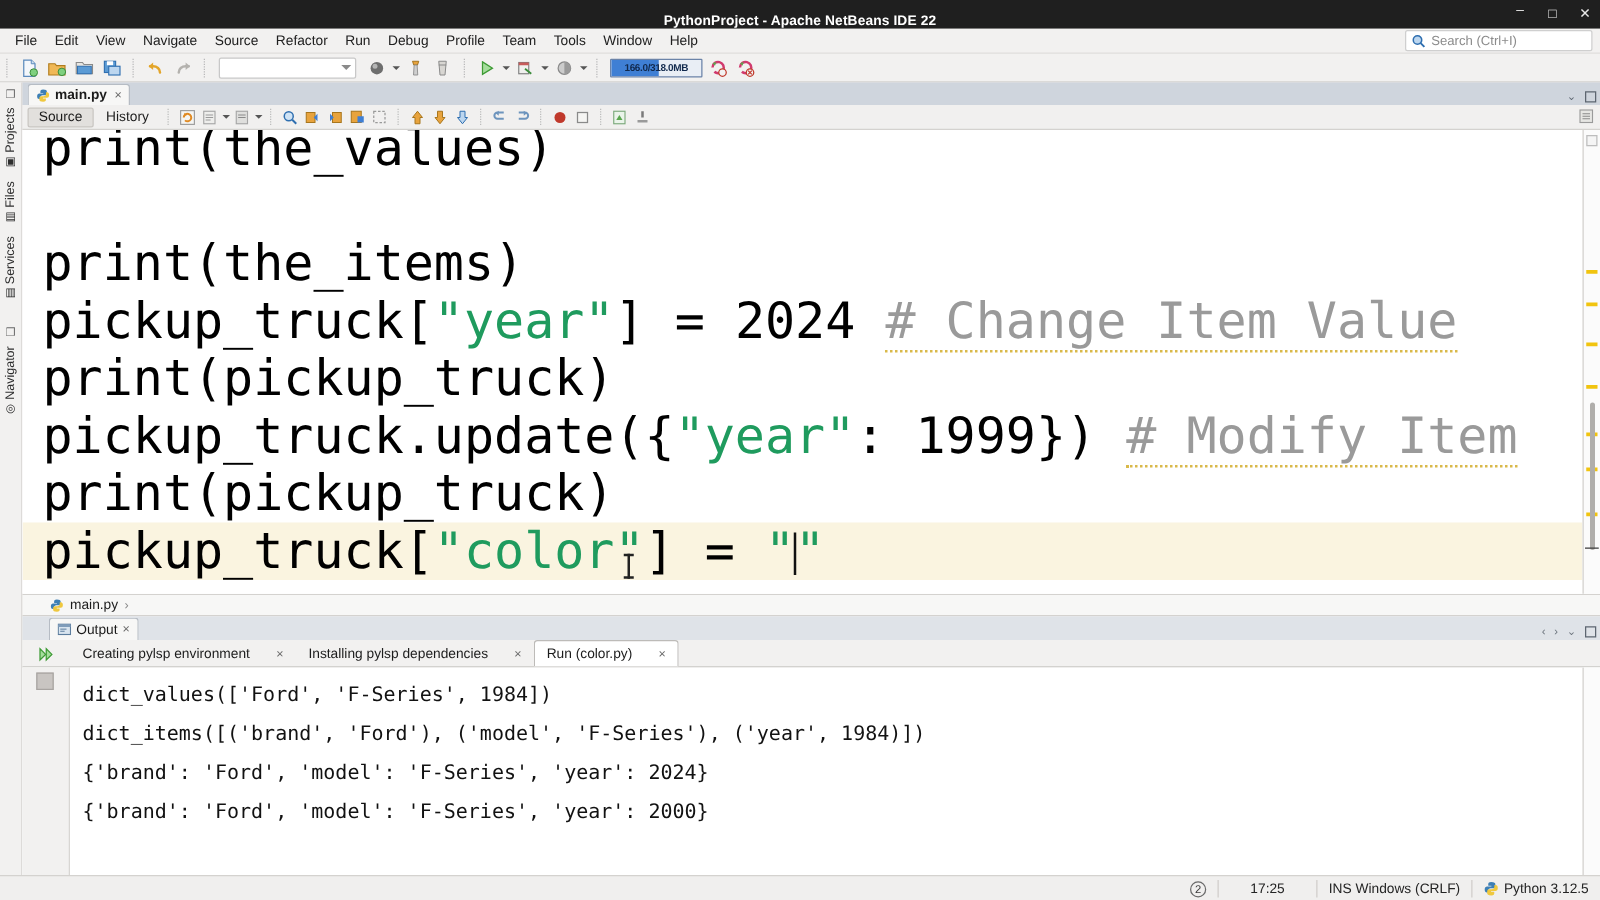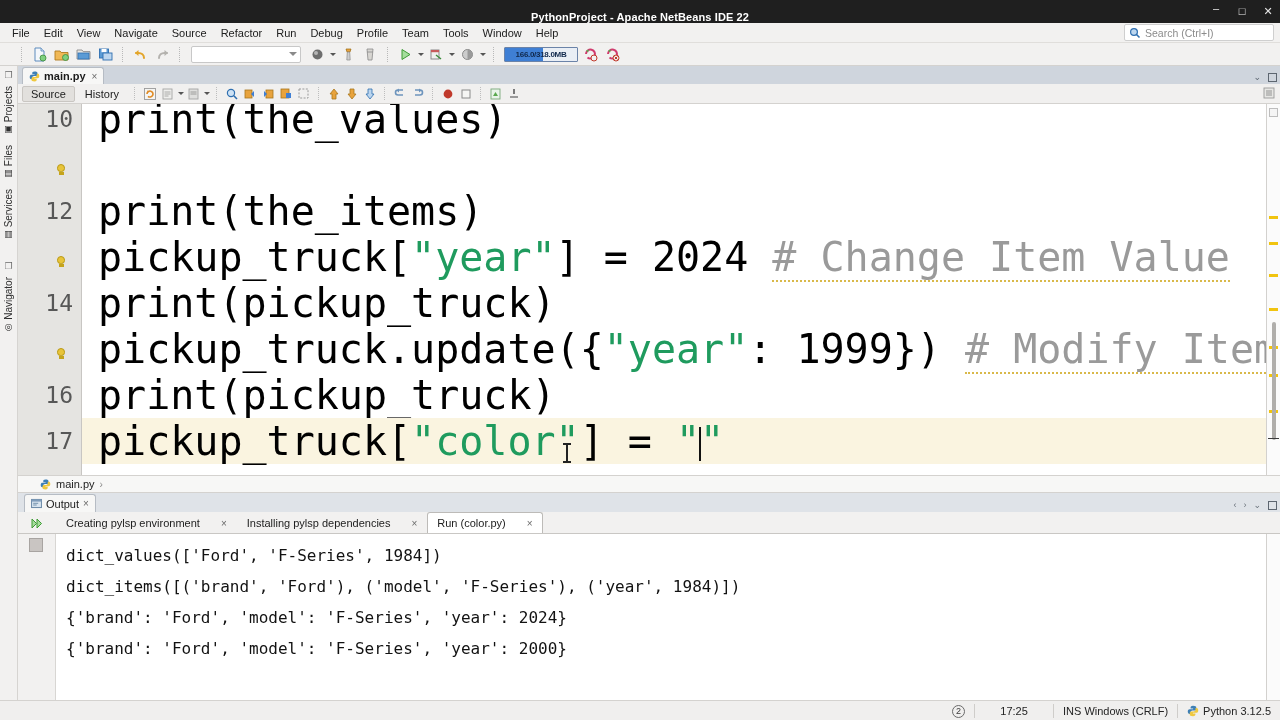--- a/index.html
+++ b/index.html
@@ -34,21 +34,21 @@
   .searchbox {
     position:absolute; right:6px; top:1px; height:17px; width:150px;
     background:#ffffff; border:1px solid #cfcfcf; border-radius:2px;
     display:flex; align-items:center; gap:4px; padding-left:4px;
   }
   .searchbox .ph { color:#8b8b8b; font-size:10.5px; }
 
   
   .toolbar {
     height:23px; background:#f2f1f0; border-bottom:1px solid #d4d2cf;
-    display:flex; align-items:center; padding:0 16px; gap:2px; flex:0 0 23px;
+    display:flex; align-items:center; padding:0 0; gap:2px; flex:0 0 23px;
   }
   .tb-sep { width:1px; height:15px; margin:0 5px; border-left:1px dotted #b9b9b9; }
   .tb-ico { width:20px; height:19px; display:flex; align-items:center; justify-content:center; border-radius:2px; }
   .tb-combo {
     width:110px; height:17px; background:#fff; border:1px solid #c8c8c8;
     display:flex; align-items:center; justify-content:flex-end; padding-right:3px;
     border-radius:2px; margin:0 4px;
   }
   .caret { width:0;height:0;border-left:4px solid transparent;border-right:4px solid transparent;border-top:4px solid #8a8a8a; }
   .mini-caret { width:0;height:0;border-left:3px solid transparent;border-right:3px solid transparent;border-top:3px solid #555; margin-left:1px; }
@@ -157,21 +157,21 @@
   .breadcrumb {
     height:18px; background:#f7f7f6; border-top:1px solid #d4d2cf; border-bottom:1px solid #d4d2cf;
     display:flex; align-items:center; gap:5px; padding-left:22px; flex:0 0 18px; font-size:11px;
   }
   .breadcrumb .arrow { color:#8b8b8b; font-size:10px; }
 
   
   .outwin { flex:0 0 207px; display:flex; flex-direction:column; background:#f2f1f0; min-height:0; }
   .outtabbar {
     height:19px; background:#dfe3e8; display:flex; align-items:flex-end;
-    position:relative; flex:0 0 19px; padding-left:6px;
+    position:relative; flex:0 0 19px; padding-left:21px;
   }
   .outtab {
     height:18px; background:#f7f7f6; border:1px solid #b6bcc4; border-bottom:none;
     border-radius:3px 3px 0 0; display:flex; align-items:center; gap:4px;
     padding:0 6px; font-size:11px; color:#1b1b1b;
   }
   .outtab .x { color:#6a6a6a; font-size:10px; }
   .outtabbar-right { position:absolute; right:3px; bottom:2px; display:flex; align-items:center; gap:7px; color:#6a727b; font-size:9px; }
 
   .subtabbar {
@@ -529,39 +529,20 @@
         <div class="rightico">
           <svg width="14" height="14" viewBox="0 0 14 14">
               <rect x="2" y="2" width="10" height="10" fill="#e6e6e3" stroke="#9a9a9a" stroke-width="0.9"></rect>
               <path d="M4 5h6M4 7h6M4 9h6" stroke="#8a8a8a" stroke-width="0.9"></path>
             </svg>
         </div>
       </div>
 
       <div class="editorwrap">
 
-        <div class="gutter">
-          <div class="gline" style="top:-8px;">10</div>
-          <div class="bulb" style="top:60px;">
-              <div class="b1"></div>
-              <div class="b2"></div>
-            </div>
-          <div class="gline" style="top:84px;">12</div>
-          <div class="bulb" style="top:152px;">
-              <div class="b1"></div>
-              <div class="b2"></div>
-            </div>
-          <div class="gline" style="top:176px;">14</div>
-          <div class="bulb" style="top:244px;">
-              <div class="b1"></div>
-              <div class="b2"></div>
-            </div>
-          <div class="gline" style="top:268px;">16</div>
-          <div class="gline" style="top:314px;">17</div>
-        </div>
 
         <div class="code">
 
           <div class="cline" style="top:-8px; padding-left:16px;"><span>print(the_values)</span></div>
 
 
           <div class="cline" style="top:84px; padding-left:16px;"><span>print(the_items)</span></div>
 
           <div class="cline" style="top:130px; padding-left:16px;"><span>pickup_truck[</span><span class="s-str">"year"</span><span>] = 2024 </span><span class="s-com u-warn"># Change Item Value</span></div>
 

